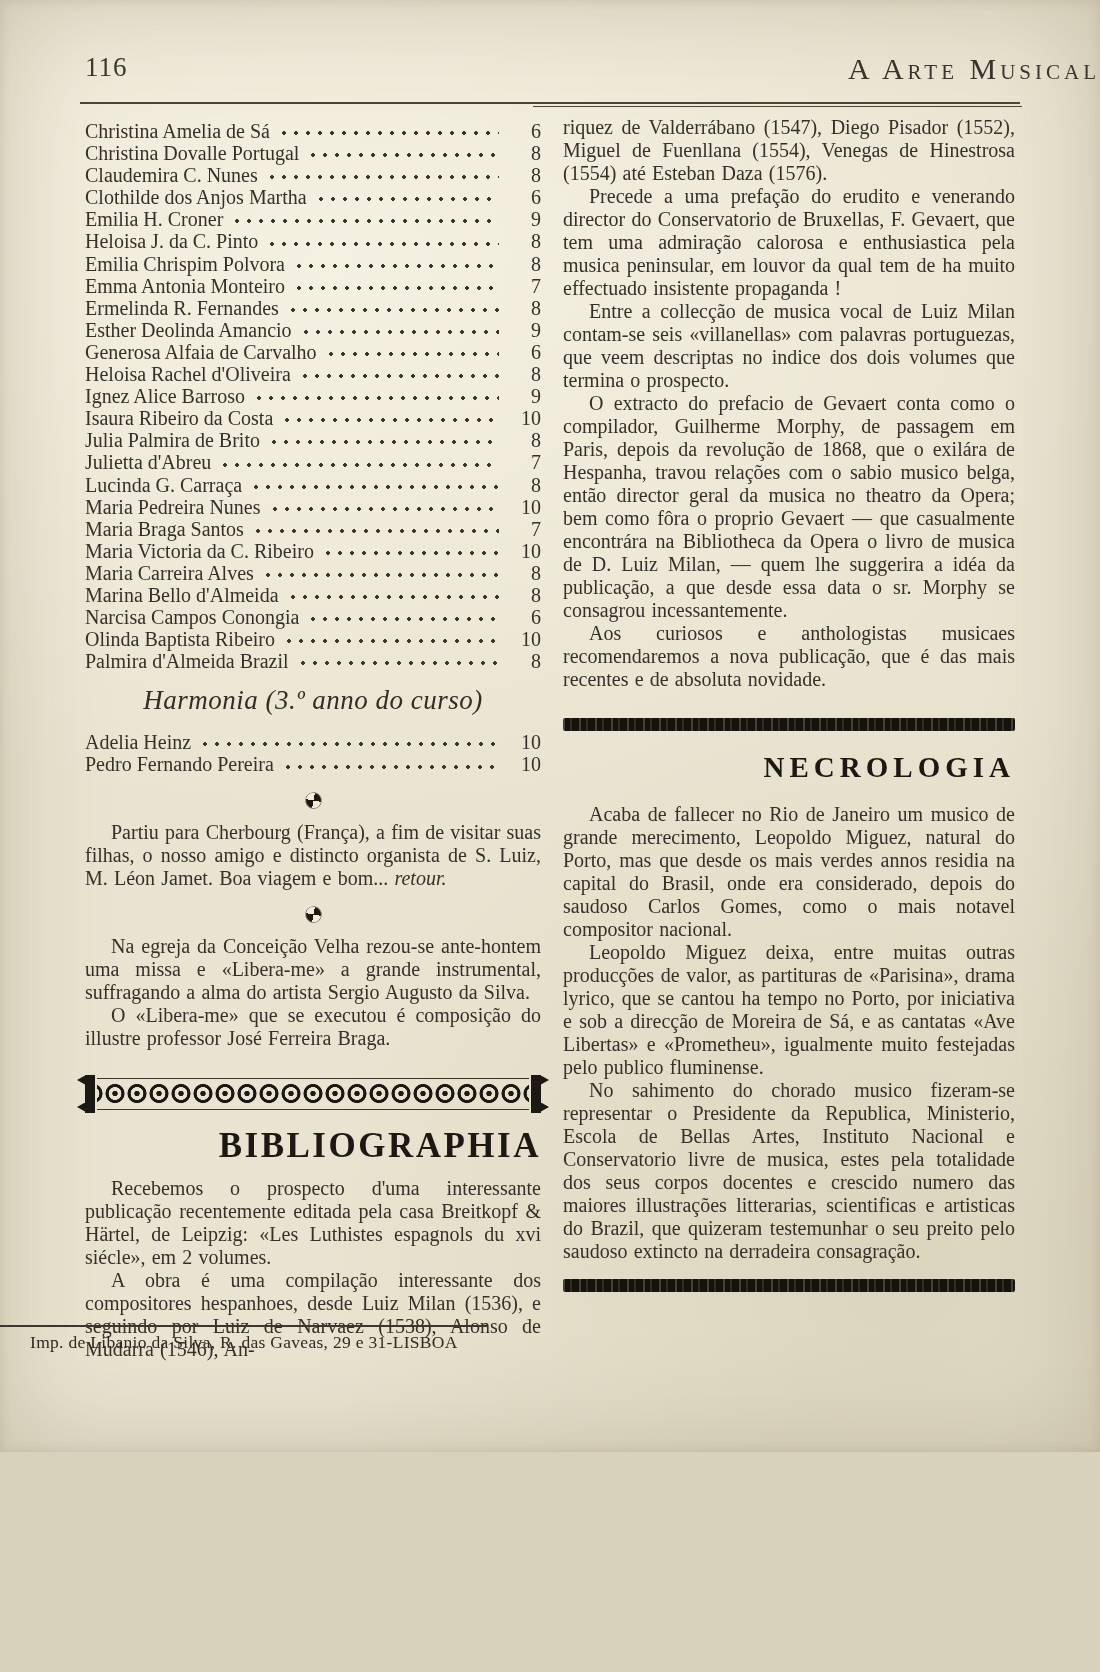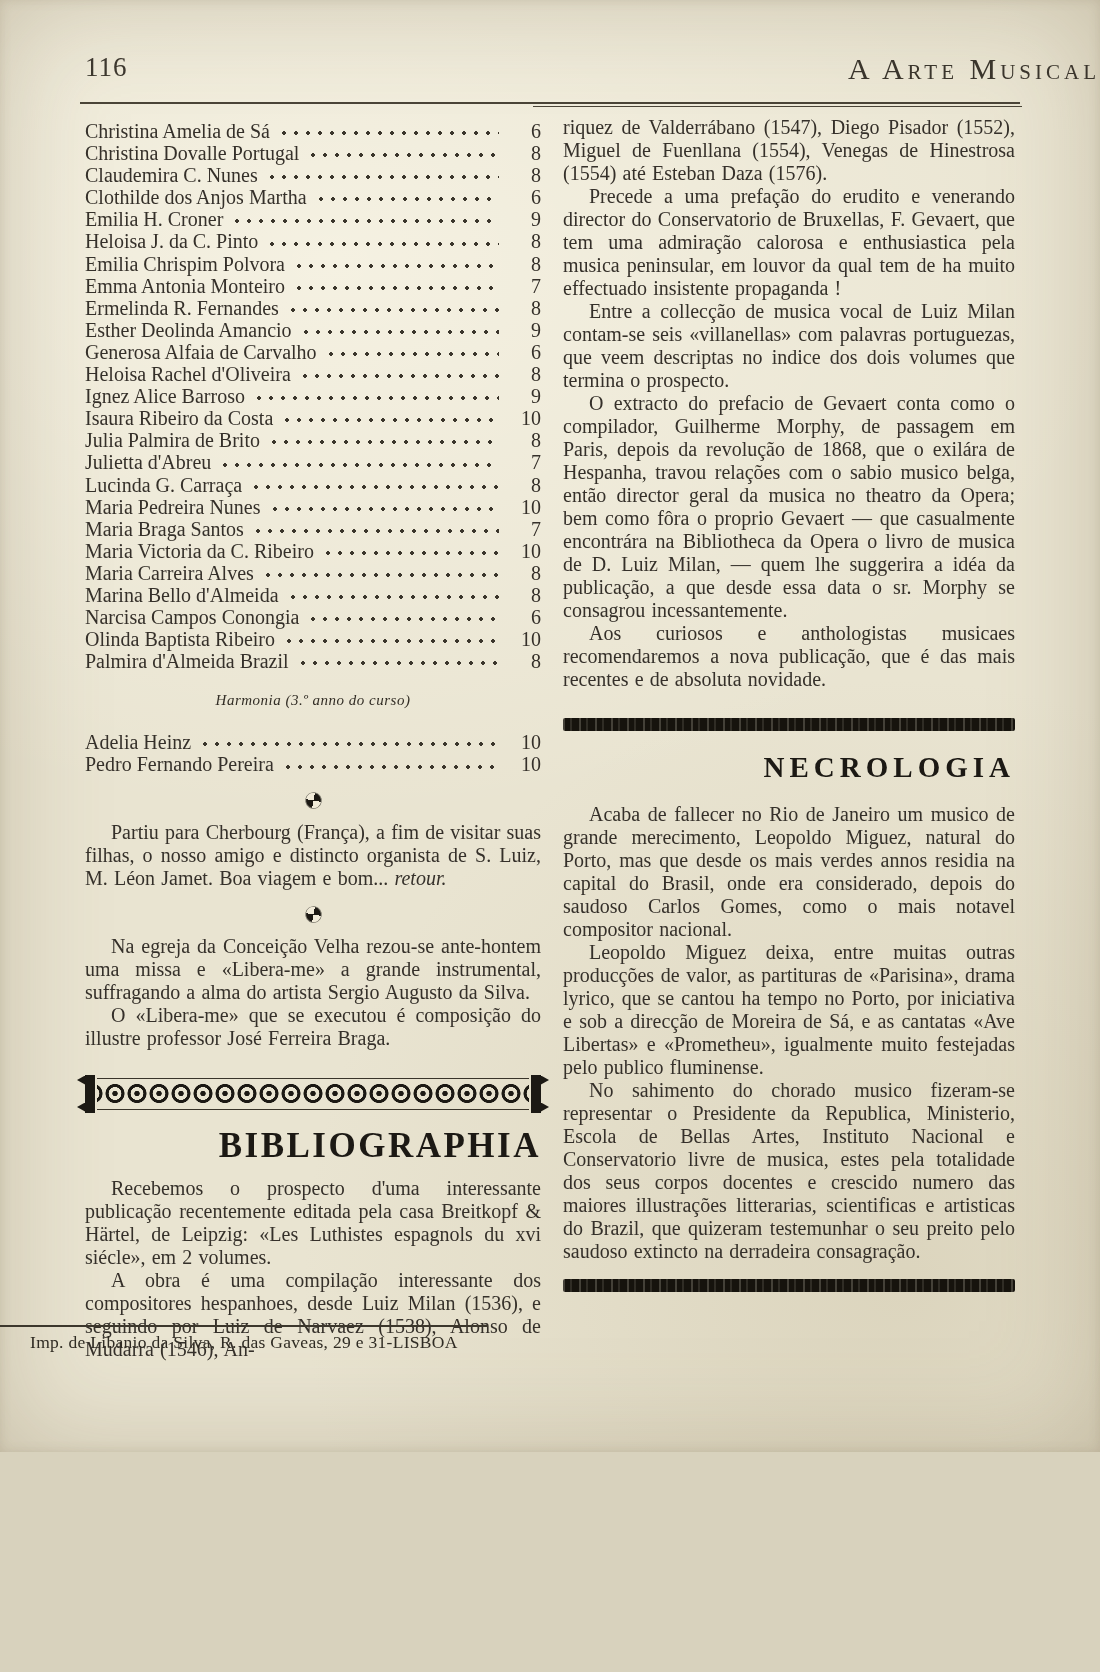--- a/index.html
+++ b/index.html
@@ -38,21 +38,21 @@
   .grade-list{margin-top:4px;}
   .grade-row{display:flex;align-items:baseline;line-height:22.1px;font-size:20px;white-space:nowrap;}
   .g-name{flex:none;}
   .g-dots{
     flex:1;margin:0 6px 0 8px;height:16px;align-self:flex-end;
     background-image:radial-gradient(circle,#3b362c 1.7px,transparent 2.1px);
     background-size:12px 12px;background-repeat:repeat-x;background-position:0 calc(100% - 3px);
   }
   .g-score{flex:none;width:36px;text-align:right;}
   
-  .sub-heading{margin:17px 0 19px;text-align:center;font-style:italic;font-weight:normal;font-size:15px;letter-spacing:.5px;color:#322d25;}
+  .sub-heading{margin:17px 0 19px;text-align:center;font-style:italic;font-weight:normal;font-size:27px;letter-spacing:.5px;color:#322d25;}
   
   .fleuron{
     width:15px;height:15px;border-radius:50%;margin:17px auto 13px;
     background:conic-gradient(var(--ink-dark) 0 90deg, #f1ebd9 90deg 180deg, var(--ink-dark) 180deg 270deg, #f1ebd9 270deg 360deg);
     box-shadow:0 0 0 .8px rgba(28,25,20,.55);transform:rotate(10deg);
   }
   
   .chain-border{display:flex;align-items:center;margin:24px 0 8px;height:40px;}
   .chain-cap{width:10px;height:38px;background:var(--ink-dark);flex:none;position:relative;}
   .chain-cap::before,.chain-cap::after{content:"";position:absolute;width:8px;height:9px;background:var(--ink-dark);}

